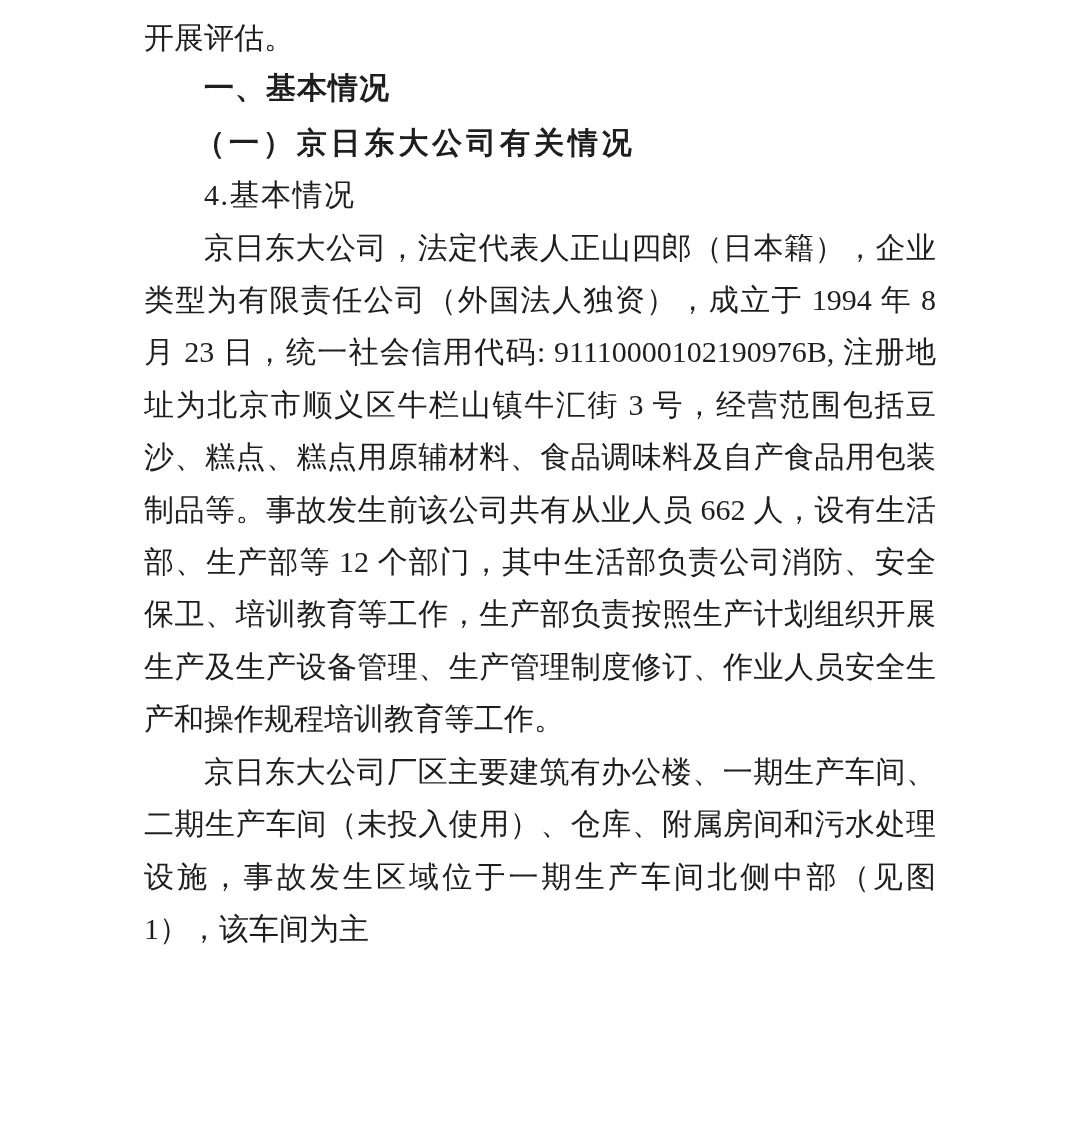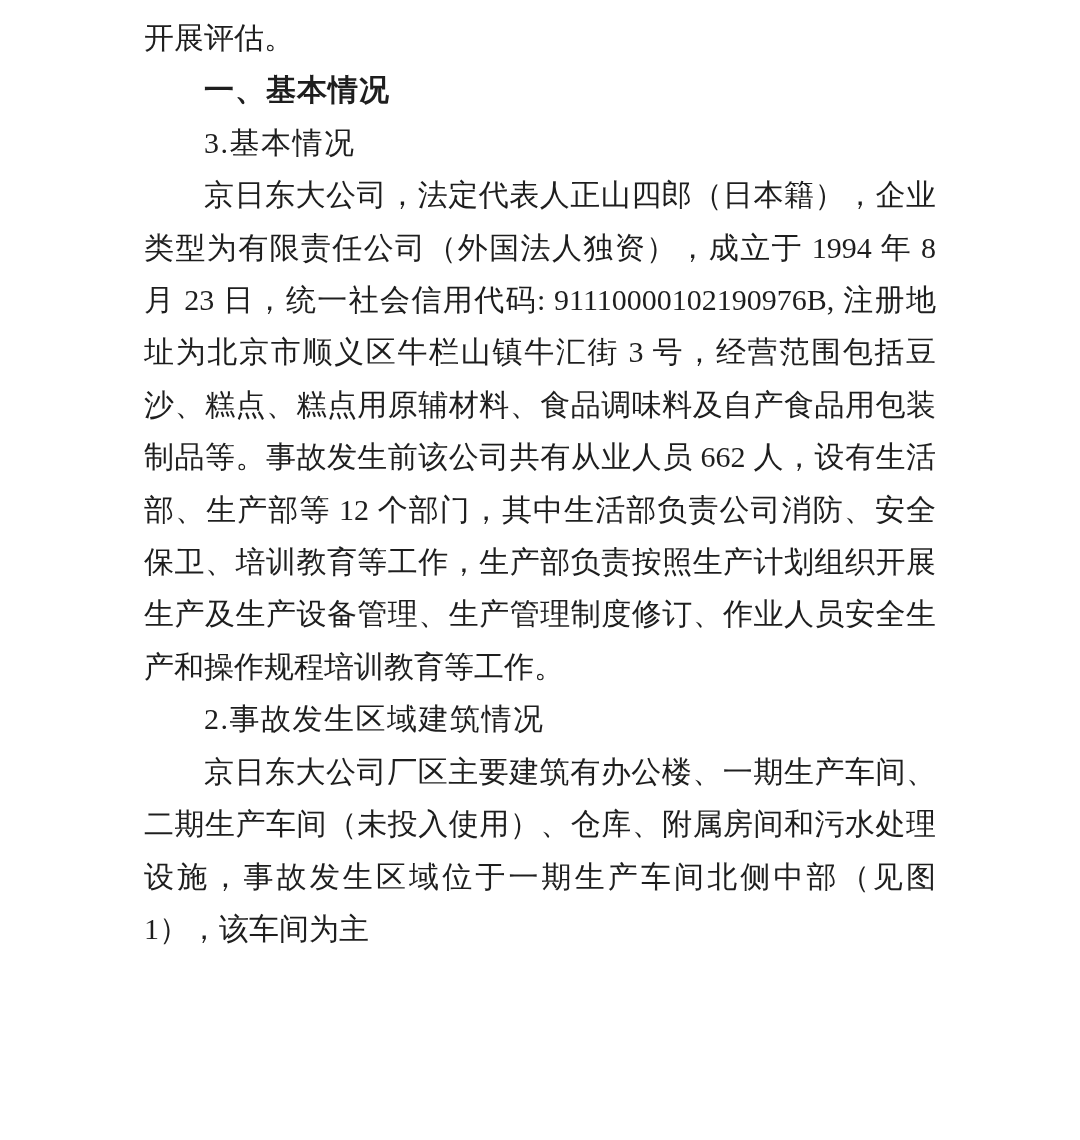--- a/index.html
+++ b/index.html
@@ -30,38 +30,38 @@
   .para {
     text-indent: 2em;
     font-weight: 400;
   }
   .para-continuation {
     text-indent: 0;
     font-weight: 400;
   }
   .heading1 {
     text-indent: 2em;
-    font-family: Liberation Serif, serif;
+    font-family: Liberation Mono, monospace;
     font-weight: 700;
     letter-spacing: 1px;
   }
   .heading2 {
     text-indent: 1.7em;
     font-weight: 600;
     letter-spacing: 0.13em;
   }
   .heading3 {
     text-indent: 2em;
     font-weight: 400;
     letter-spacing: 0.05em;
   }
 </style>
 </head>
 <body>
 
 <div class="page">
   <p class="block para-continuation">开展评估。</p>
   <p class="block heading1">一、基本情况</p>
-  <p class="block heading3">3.基本情况</p>
+  <p class="block heading2">（一）京日东大公司有关情况</p>
+  <p class="block heading3">4.基本情况</p>
   <p class="block para">京日东大公司，法定代表人正山四郎（日本籍），企业类型为有限责任公司（外国法人独资），成立于 1994 年 8 月 23 日，统一社会信用代码: 91110000102190976B, 注册地址为北京市顺义区牛栏山镇牛汇街 3 号，经营范围包括豆沙、糕点、糕点用原辅材料、食品调味料及自产食品用包装制品等。事故发生前该公司共有从业人员 662 人，设有生活部、生产部等 12 个部门，其中生活部负责公司消防、安全保卫、培训教育等工作，生产部负责按照生产计划组织开展生产及生产设备管理、生产管理制度修订、作业人员安全生产和操作规程培训教育等工作。</p>
-  <p class="block heading3">2.事故发生区域建筑情况</p>
   <p class="block para">京日东大公司厂区主要建筑有办公楼、一期生产车间、二期生产车间（未投入使用）、仓库、附属房间和污水处理设施，事故发生区域位于一期生产车间北侧中部（见图 1），该车间为主</p>
 </div>
 
 </body></html>

